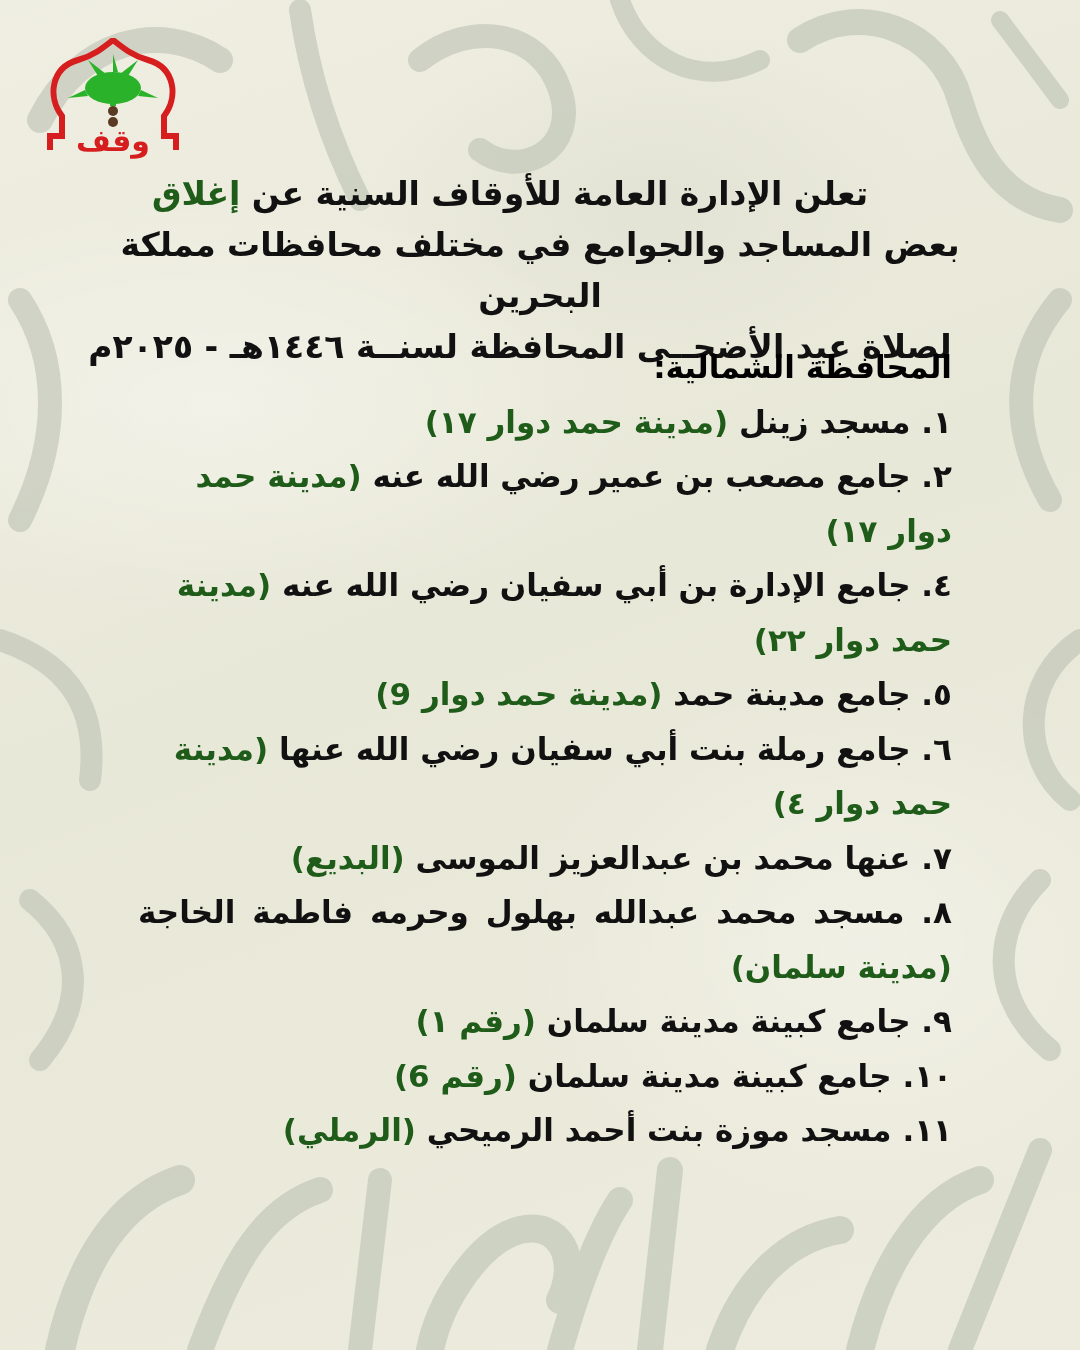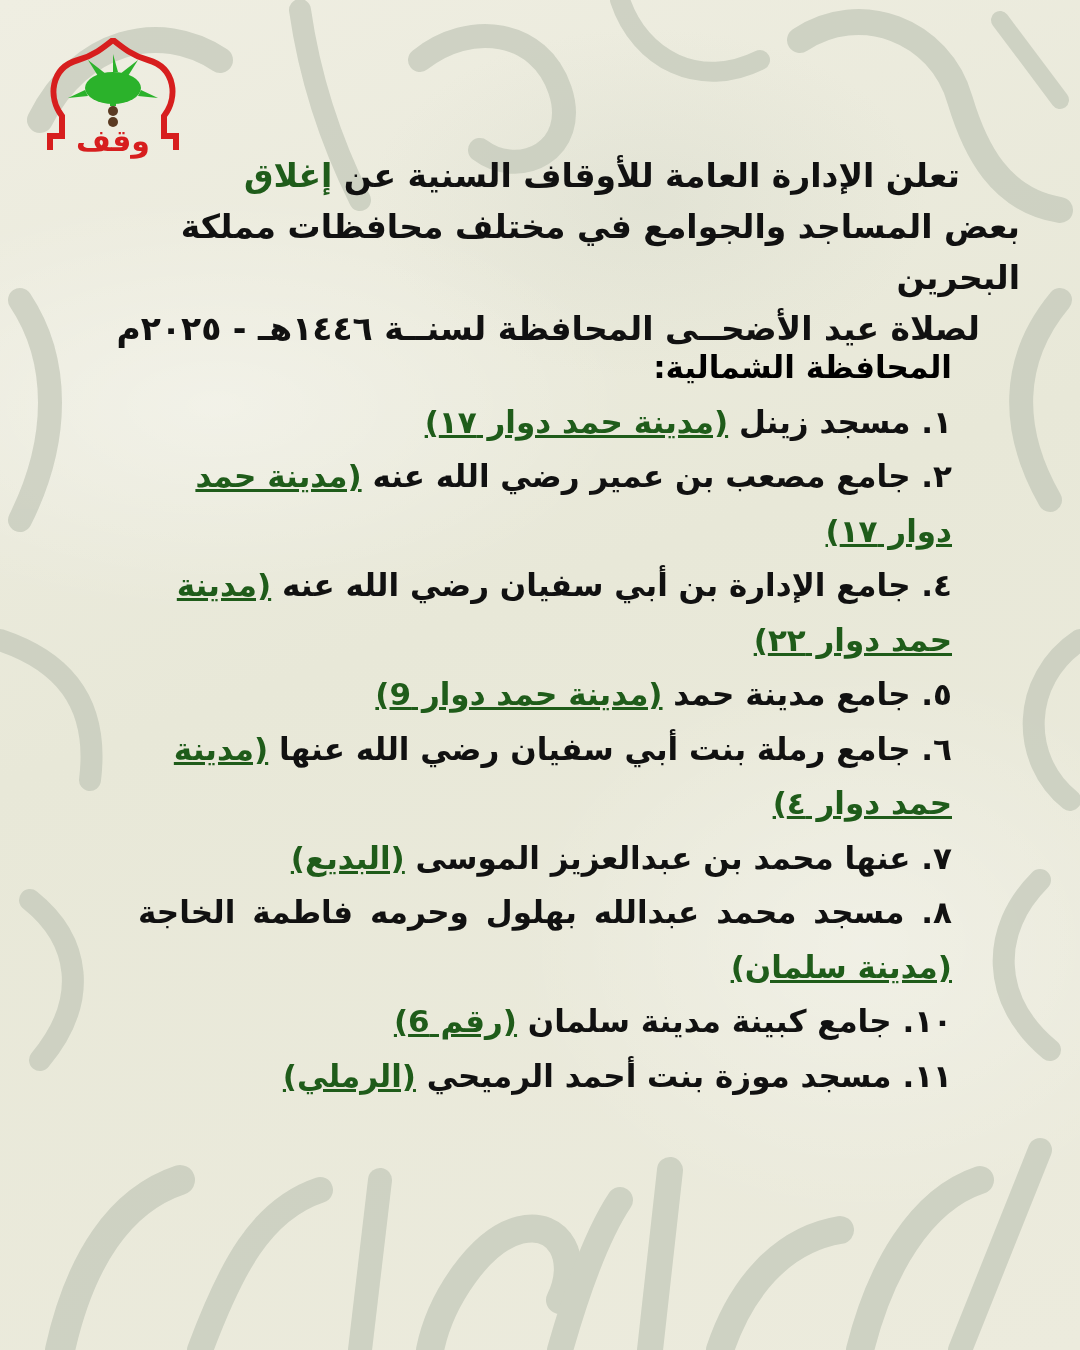--- a/index.html
+++ b/index.html
@@ -14,33 +14,33 @@
       radial-gradient(ellipse 600px 300px at 20% 30%, rgba(255,255,255,0.35), transparent 70%),
       radial-gradient(ellipse 500px 400px at 80% 70%, rgba(255,255,255,0.30), transparent 70%),
       radial-gradient(ellipse 400px 250px at 60% 15%, rgba(200,205,190,0.25), transparent 70%),
       linear-gradient(160deg, #efeee2 0%, #e8e8d8 45%, #ecebdd 100%);
   }
   .bg svg { position: absolute; inset: 0; }
   .logo {
     position: absolute; left: 38px; top: 38px; width: 150px; height: 122px; z-index: 2;
   }
   .header {
-    position: absolute; z-index: 2; top: 150px; left: 60px; right: 60px;
-    color: #111; font-weight: bold; font-size: 33px; line-height: 51px;
+    position: absolute; z-index: 2; top: 168px; left: 60px; right: 60px;
+    text-align: center; color: #111; font-weight: bold; font-size: 33px; line-height: 51px;
   }
   .header .l1 { padding-right: 60px; }
   .header .l3 { padding-right: 40px; }
   .green { color: #1f5c1a; }
   .content {
     position: absolute; z-index: 2; top: 340px; right: 128px; width: 830px;
     color: #111; font-weight: bold; font-size: 31px; line-height: 54.5px; text-align: right;
   }
   .section-title { color: #000000; margin-bottom: 0; }
   .item { margin: 0; }
-  .item .loc { color: #1f5c1a; text-decoration: underline; }
+  .item .loc { color: #1f5c1a; }
   .justify { text-align: justify; text-align-last: right; margin-left: 16px; }
 </style>
 </head>
 <body>
 
 <div class="bg">
   <svg width="1080" height="1350" viewBox="0 0 1080 1350">
     <g fill="none" stroke="#c5cabb" stroke-linecap="round" opacity="0.75">
 
       <path d="M40 120 C 80 40, 160 20, 220 60" stroke-width="26"></path>
@@ -125,20 +125,24 @@
   </div>
   <div class="item">
     <span>٧.</span>
     <span>عنها محمد بن عبدالعزيز الموسى </span><span class="loc">(البديع)</span>
   </div>
   <div class="item justify">
     <span>٨.</span>
     <span>مسجد محمد عبدالله بهلول وحرمه فاطمة الخاجة </span><span class="loc">(مدينة سلمان)</span>
   </div>
   <div class="item">
+    <span>٩.</span>
+    <span>جامع كبينة مدينة سلمان </span><span class="loc">(رقم ١)</span>
+  </div>
+  <div class="item">
     <span>١٠.</span>
     <span>جامع كبينة مدينة سلمان </span><span class="loc">(رقم 6)</span>
   </div>
   <div class="item">
     <span>١١.</span>
     <span>مسجد موزة بنت أحمد الرميحي </span><span class="loc">(الرملي)</span>
   </div>
 </div>
 
 </body></html>

